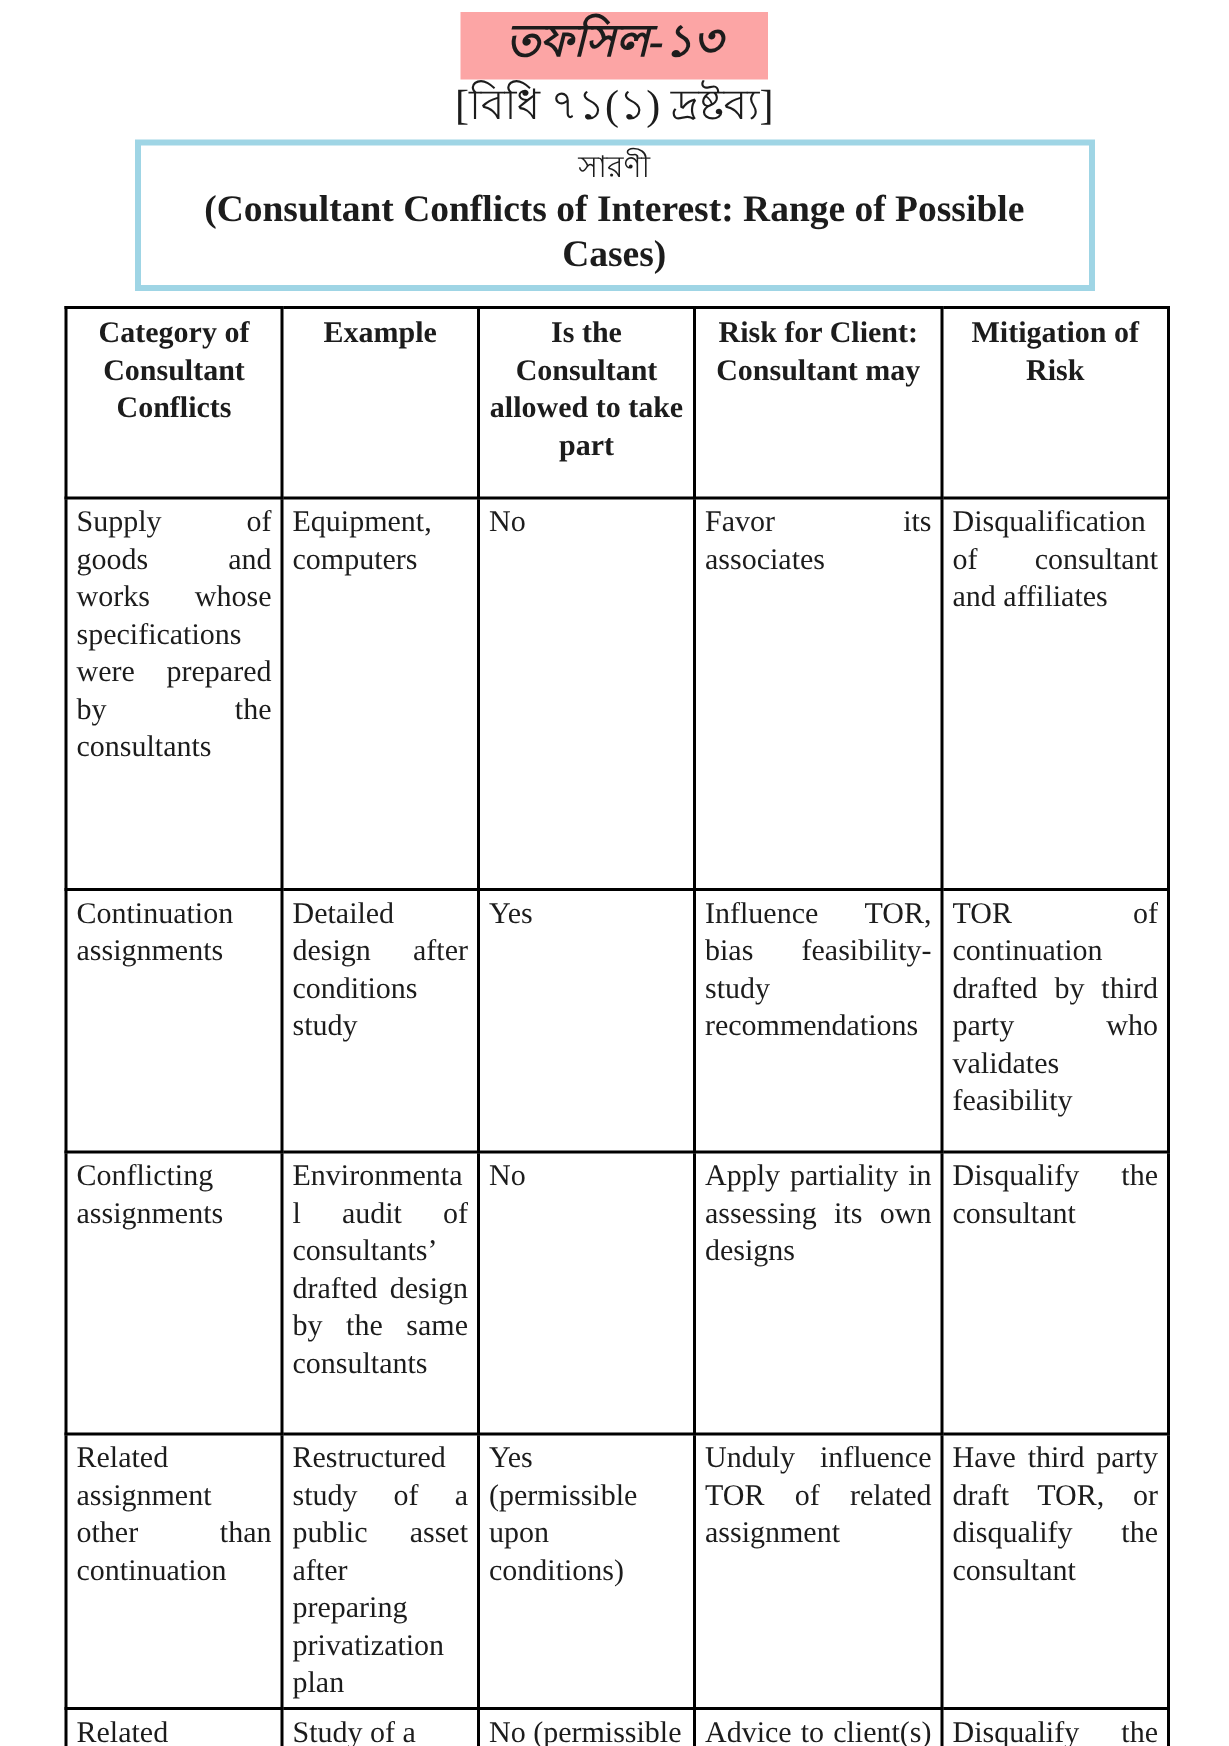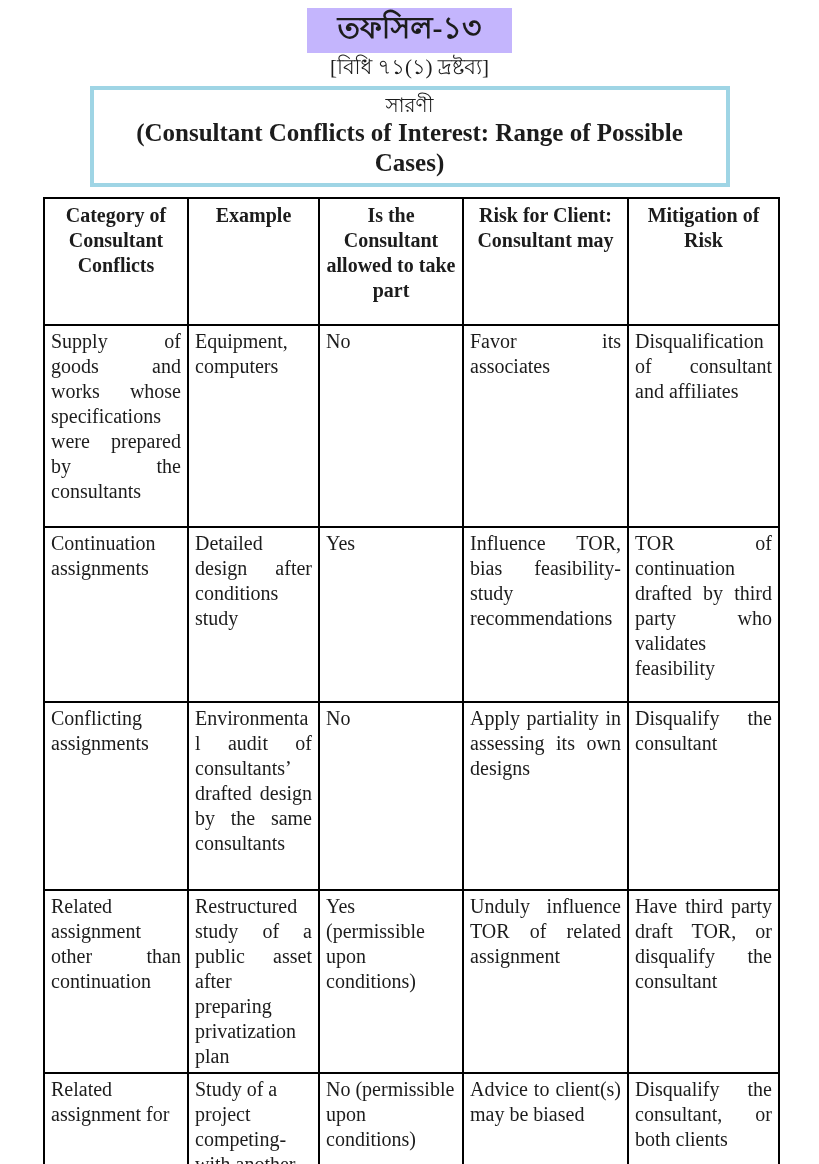--- a/index.html
+++ b/index.html
@@ -8,30 +8,31 @@
     width: 819px;
     height: 1164px;
     overflow: hidden;
     font-family: "Liberation Serif", "DejaVu Serif", serif;
     color: #1c1c1c;
     position: relative;
   }
   .schedule-badge {
     width: fit-content;
     margin: 8px auto 0;
-    background: #c4b5fd;
+    background: #fca5a5;
     padding: 3px 30px 7px 30px;
     font-size: 30px;
     font-weight: bold;
     text-align: center;
     line-height: 1.15;
+    font-style: italic;
   }
   .rule-ref {
     text-align: center;
-    font-size: 21px;
+    font-size: 28px;
     margin-top: 3px;
     line-height: 1.1;
   }
   .title-box {
     width: 640px;
     margin: 7px auto 0;
     border: 4px solid #9fd5e5;
     text-align: center;
     padding: 3px 8px 5px 8px;
     background: #ffffff;
@@ -108,21 +109,21 @@
     <thead>
       <tr>
         <th>Category of Consultant Conflicts</th>
         <th>Example</th>
         <th>Is the Consultant allowed to take part</th>
         <th>Risk for Client: Consultant may</th>
         <th>Mitigation of Risk</th>
       </tr>
     </thead>
     <tbody id="table-body">
-        <tr style="height: 202px;">
+        <tr style="height: 261px;">
           <td>Supply of goods and works whose specifications were prepared by the consultants</td>
           <td>Equipment, computers</td>
           <td class="center">No</td>
           <td>Favor its associates</td>
           <td>Disqualification of consultant and affiliates</td>
         </tr>
         <tr style="height: 175px; padding-left: 40px;">
           <td>Continuation assignments</td>
           <td>Detailed design after conditions study</td>
           <td class="center">Yes</td>

